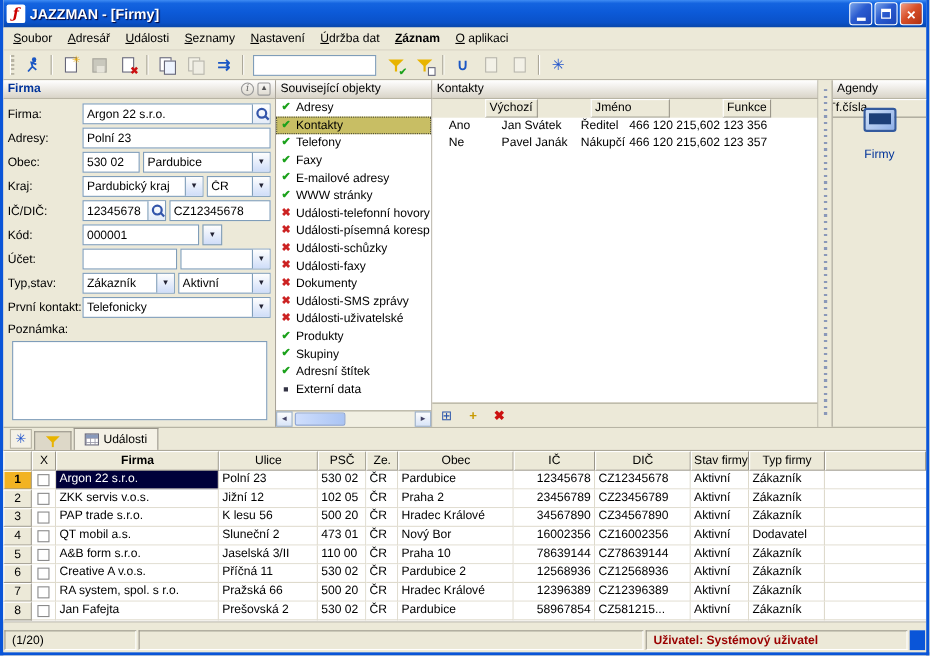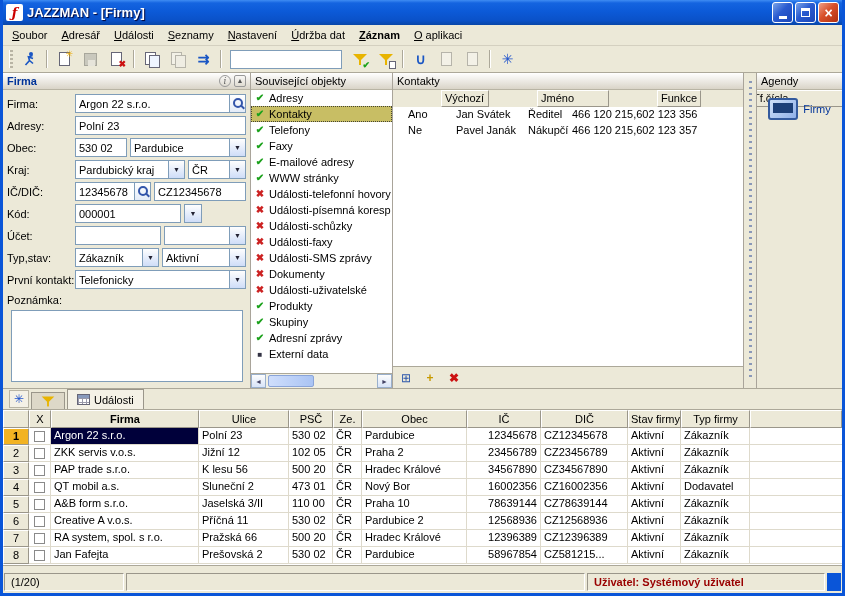--- a/index.html
+++ b/index.html
@@ -432,46 +432,46 @@
             <span>Události-schůzky</span>
           </div>
 
           <div class="obj-item">
             <span class="obj-ico" data-state="cross"></span>
             <span>Události-faxy</span>
           </div>
 
           <div class="obj-item">
             <span class="obj-ico" data-state="cross"></span>
+            <span>Dokumenty</span>
+          </div>
+
+          <div class="obj-item">
+            <span class="obj-ico" data-state="cross"></span>
             <span>Události-SMS zprávy</span>
-          </div>
-
-          <div class="obj-item">
-            <span class="obj-ico" data-state="cross"></span>
-            <span>Dokumenty</span>
           </div>
 
           <div class="obj-item">
             <span class="obj-ico" data-state="cross"></span>
             <span>Události-uživatelské</span>
           </div>
 
           <div class="obj-item">
             <span class="obj-ico" data-state="check"></span>
             <span>Produkty</span>
           </div>
 
           <div class="obj-item">
             <span class="obj-ico" data-state="check"></span>
             <span>Skupiny</span>
           </div>
 
           <div class="obj-item">
             <span class="obj-ico" data-state="check"></span>
-            <span>Adresní zprávy</span>
+            <span>Adresní štítek</span>
           </div>
 
           <div class="obj-item">
             <span class="obj-ico" data-state="square"></span>
             <span>Externí data</span>
           </div>
         </div>
       <div class="hscroll">
         <span class="sb-btn">◄</span>
         <span class="sb-thumb"></span>
@@ -523,21 +523,21 @@
     </div>
 
     <div class="vsplit"></div>
 
     <div class="panel agendy">
       <div class="phead">
         <span class="phead-title">Agendy</span>
       </div>
       <div class="agendy-body">
 
-          <div style="display:flex;flex-direction:row;align-items:center;gap:5px">
+          <div style="display:flex;flex-direction:column;align-items:center;gap:15px">
             <span class="monitor"></span>
             <span class="agendy-label">Firmy</span>
           </div>
         </div>
     </div>
   </div>
 
   <div class="tabbar">
     <button class="tab-star">
         <span class="ico-sun small">✳</span>

